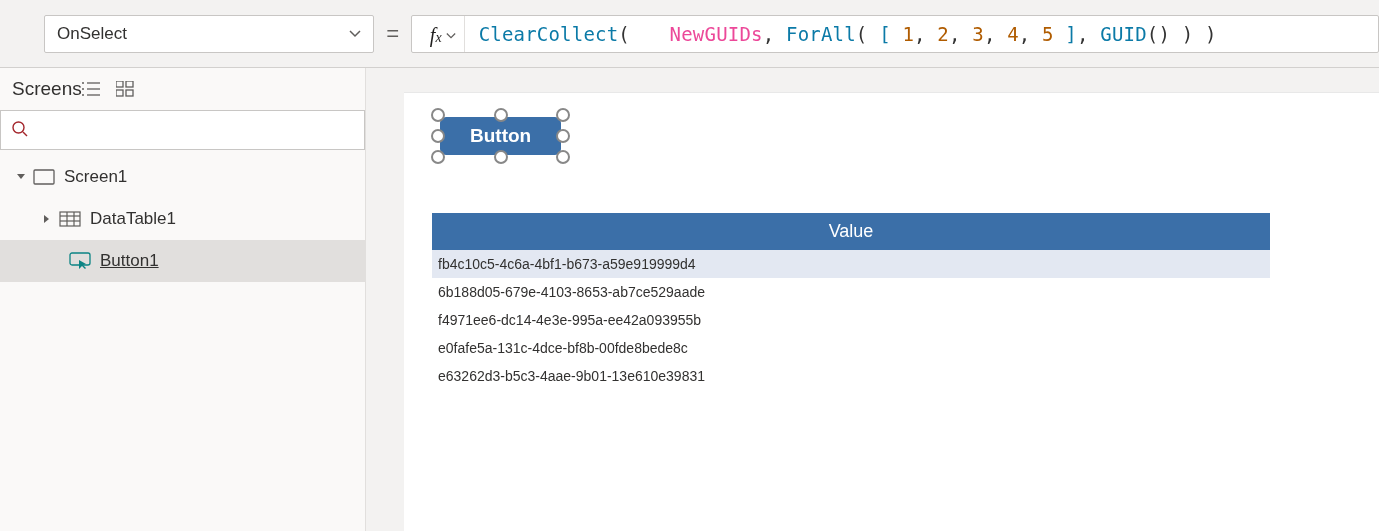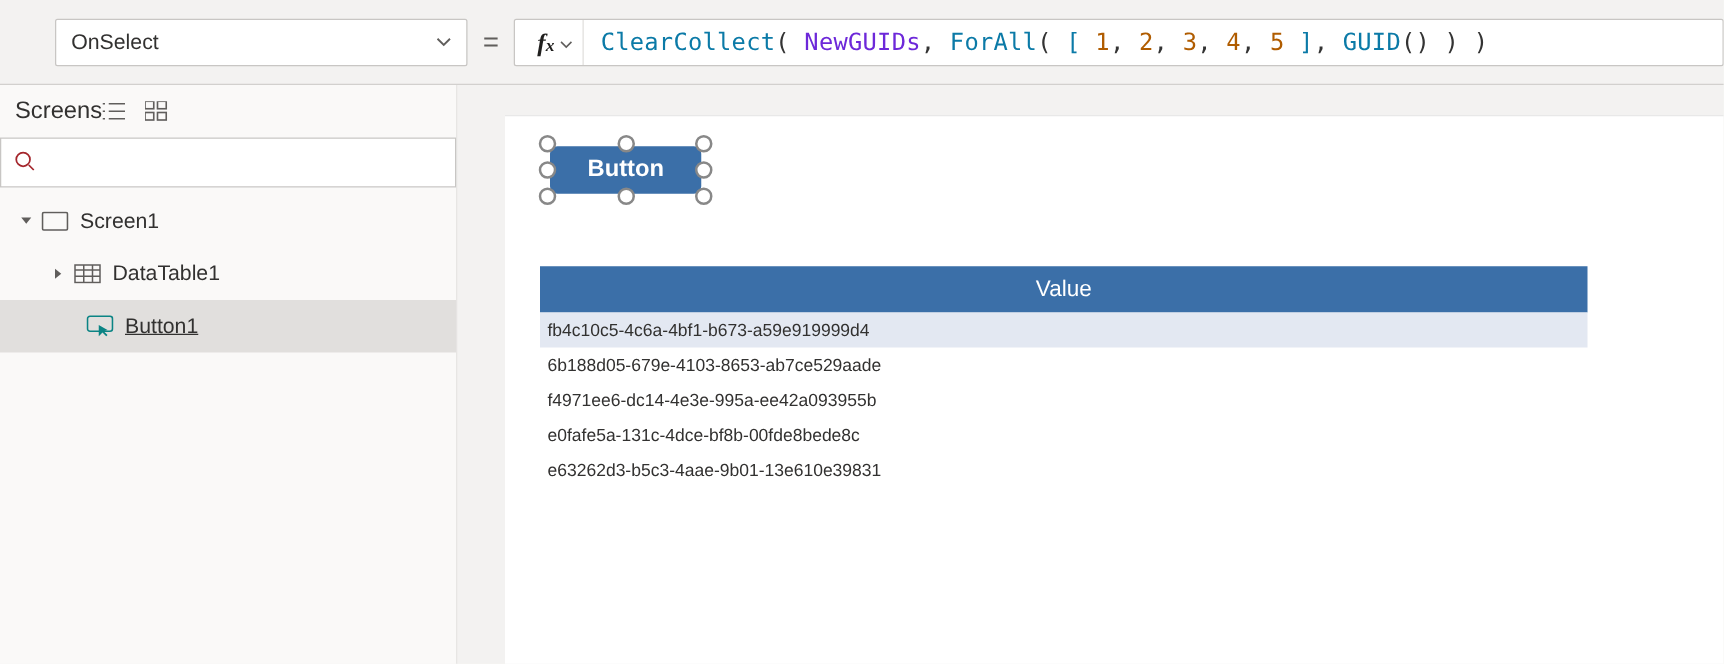--- a/index.html
+++ b/index.html
@@ -61,32 +61,31 @@
       align-items: center;
       font-style: italic;
       font-family: Georgia, serif;
       font-size: 20px;
       color: #201f1e;
       padding: 4px 8px 0 18px;
       border-right:1px solid #e1dfdd;
       height:100%;
       cursor:pointer;
       gap:4px;
-      font-weight:bold;
     }
     .formula-text {
       font-family: "Segoe UI", monospace;
       font-size: 19px;
       padding: 0 14px;
       white-space: pre;
       letter-spacing: 0.2px;
     }
     .tok-func { color: #0b7aa7; }
     .tok-paren { color: #333; }
-    .tok-ident { color: #6d28d9; }
+    .tok-ident { color: #ec4899; margin-left: 28px; }
     .tok-squ { color: #0b7aa7; }
     .tok-num { color: #b05c00; }
     .tok-comma { color: #333; }
     .main {
       display: flex;
       height: calc(100% - 56px);
     }
     .left-panel {
       width: 366px;
       background: #faf9f8;

